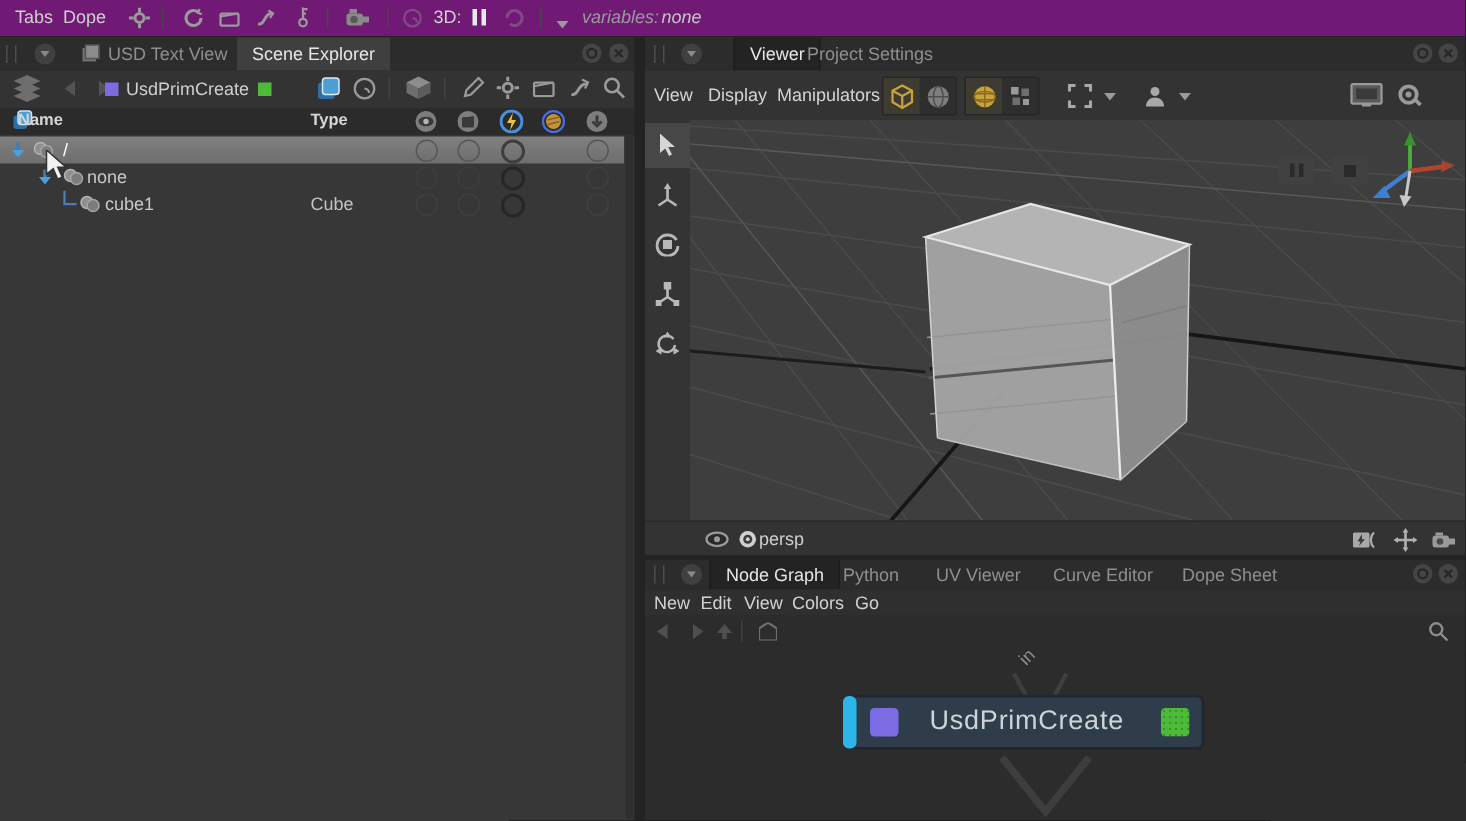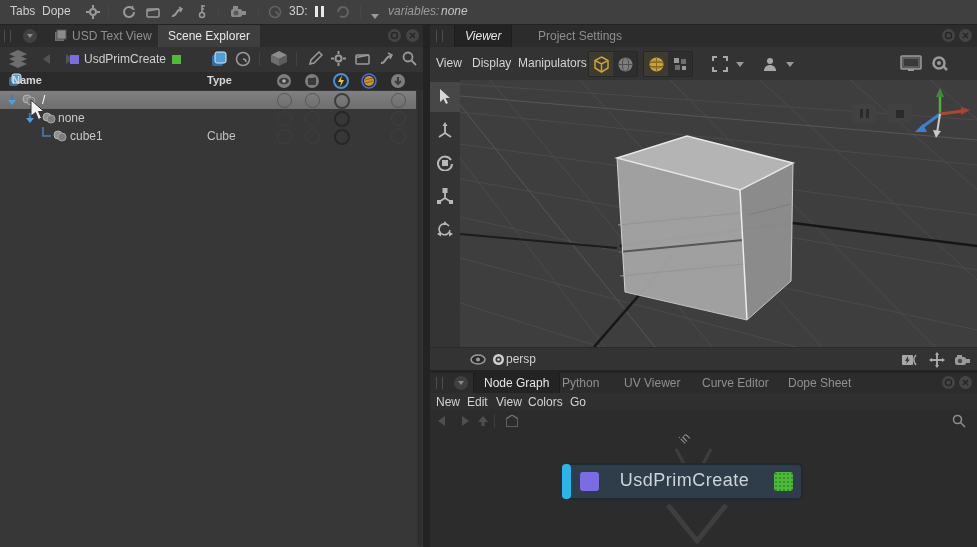--- a/index.html
+++ b/index.html
@@ -1,21 +1,21 @@
 <!DOCTYPE html>
 <html><head>
 <meta charset="utf-8">
 <style>
   html,body{margin:0;padding:0;background:#1d1d1d;}
   #app{position:relative;width:977px;height:547px;background:#232323;
        font-family:"Liberation Sans","DejaVu Sans",sans-serif;font-size:12px;
        color:#c8c8c8;overflow:hidden;user-select:none;}
   .abs{position:absolute;}
   
-  #menubar{left:0;top:0;width:977px;height:24px;background:#404040;border-bottom:1px solid #222;}
+  #menubar{left:0;top:0;width:977px;height:24px;background:#701a75;border-bottom:1px solid #222;}
   .mb-item{position:absolute;top:4px;color:#cfcfcf;font-size:12px;}
   .vdiv{position:absolute;top:5px;width:1px;height:14px;background:#474747;}
   .dimicon{opacity:.38;}
   .mb-vars{font-style:italic;color:#9a9a9a;}
   .mb-none{color:#c4c4c4;font-style:italic;}
   .pausebars{display:flex;gap:3px;}
   .pausebars div{width:3px;height:11px;background:#e9e9e9;}
   
   .panel{position:absolute;background:#333;}
   .tabbar{position:absolute;left:0;top:0;right:0;height:22px;background:#2c2c2c;border-bottom:1px solid #242424;}
@@ -317,21 +317,21 @@
       <div class="tog bold" style="left:334px;"></div>
       <div class="tog" style="left:391px;opacity:.5;"></div>
     </div>
     <div id="tree-scroll"></div>
   </div>
 
   <div id="viewer-panel" class="panel">
     <div class="tabbar">
       <div class="handle" style="left:6px;"></div>
       <div class="panelmenu" style="left:24px;"></div>
-      <div class="tab active-dark" style="left:24px;font-style:italic;">Viewer</div>
+      <div class="tab active-dark" style="left:59px;">Viewer</div>
       <div class="tab" style="left:98px;">Project Settings</div>
       <div class="winbtn" style="left:512px;">
           <svg width="9" height="9" viewBox="0 0 9 9">
             <circle cx="4.5" cy="4.5" r="3" fill="none" stroke="#262626" stroke-width="1.5"></circle>
           </svg>
         </div>
       <div class="winbtn" style="left:529px;">
           <svg width="9" height="9" viewBox="0 0 9 9" stroke="#262626" stroke-width="1.5">
             <line x1="2" y1="2" x2="7" y2="7"></line>
             <line x1="7" y1="2" x2="2" y2="7"></line>

